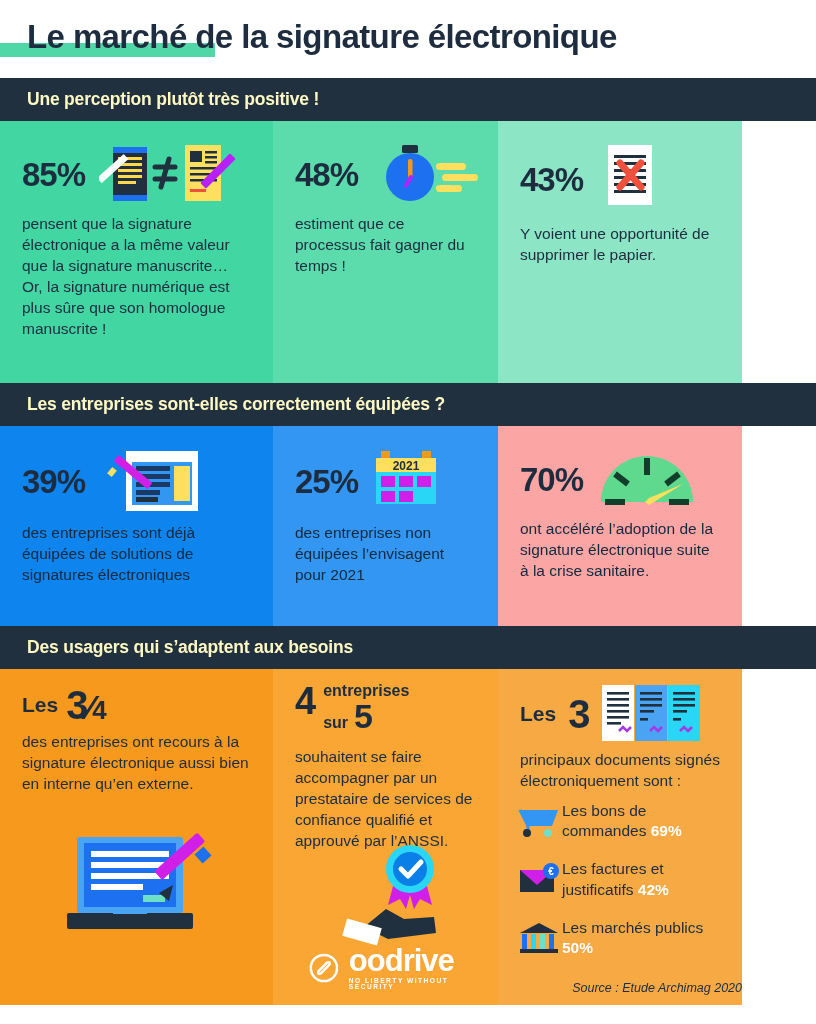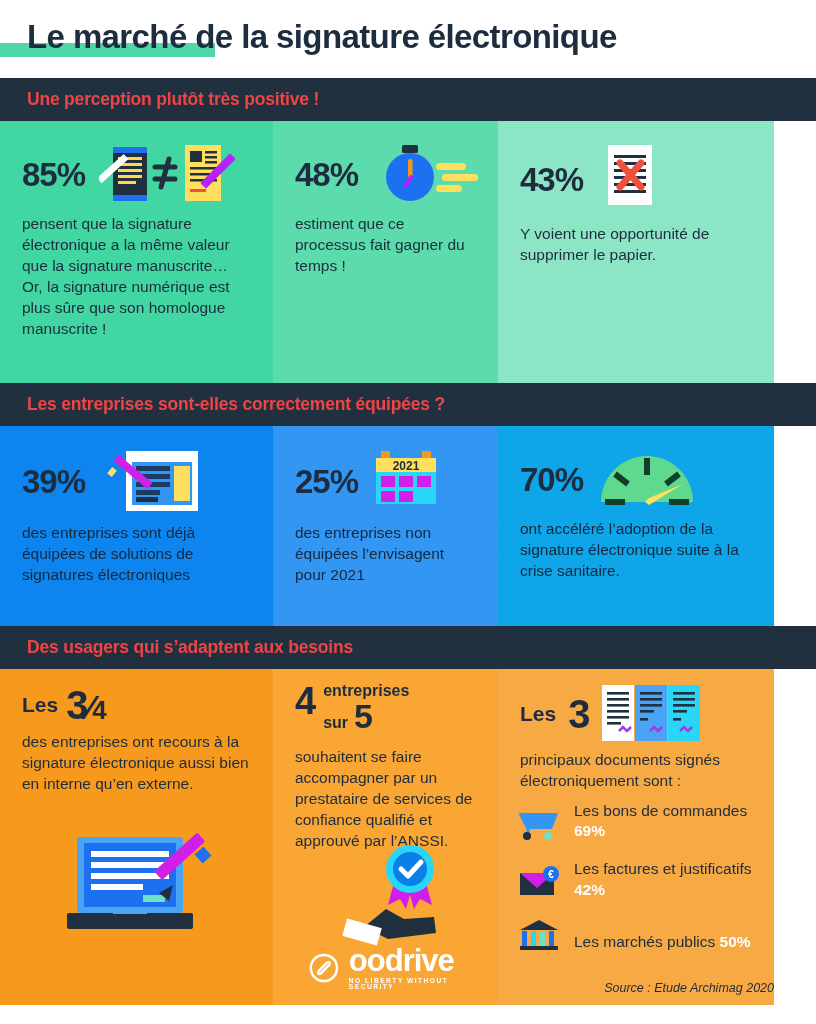--- a/index.html
+++ b/index.html
@@ -22,47 +22,47 @@
     font-size: 33px; font-weight: 700; color: #1d2c3e;
     letter-spacing: -0.6px; white-space: nowrap;
   }
 
   
   .band {
     background: #21303f; height: 43px;
     display: flex; align-items: center;
   }
   .band-text {
-    margin-left: 27px; color: #ef4444;
+    margin-left: 27px; color: #fef9c3;
     font-size: 17.5px; font-weight: 700; letter-spacing: -0.2px;
   }
 
   
   .row { display: flex; position: relative; }
   .col { position: relative; overflow: hidden; }
   .col.c1 { width: 273px; }
   .col.c2 { width: 225px; }
-  .col.c3 { width: 276px; }
+  .col.c3 { width: 244px; }
 
   
   .chev {
     position: absolute; width: 22px; height: 46px; z-index: 5;
     clip-path: polygon(0 0, 100% 50%, 0 100%);
   }
 
   
   .green-1 { background: #42d6a3; }
   .green-2 { background: #5cdcad; }
   .green-3 { background: #8ce6c6; }
   .sec-green { height: 262px; }
 
   
   .blue-1 { background: #0e85ee; }
   .blue-2 { background: #3396f2; }
-  .blue-3 { background: #0ea5e9; }
+  .blue-3 { background: #fca5a5; }
   .sec-blue { height: 200px; }
 
   
   .or-1 { background: #f7991d; }
   .or-2 { background: #f9a635; }
   .or-3 { background: #f7a944; }
   .sec-orange { height: 336px; }
 
   
   .stat-head {
@@ -96,21 +96,21 @@
   .fs-sur { font-size: 16px; font-weight: 700; display: inline-block; }
   .num5 { font-size: 34px; font-weight: 700; line-height: 0.95; margin-left: 6px; }
   .les3 {
     display: flex; align-items: center; gap: 12px;
     padding: 16px 0 0 22px; color: #1d2c3e;
   }
   .num3 { font-size: 40px; font-weight: 700; line-height: 1; }
 
   
   .doclist { padding: 10px 14px 0 20px; }
-  .docrow { display: flex; align-items: flex-end; gap: 12px; margin-bottom: 18px; }
+  .docrow { display: flex; align-items: center; gap: 0; margin-bottom: 18px; }
   .doctext { font-size: 15.5px; line-height: 1.3; color: #1d2c3e; }
   .doctext b { color: #ffffff; font-weight: 700; }
   .source {
     position: absolute; right: 0; bottom: 10px;
     font-size: 12.5px; font-style: italic; color: #1d2c3e;
   }
 
   
   .logo {
     position: absolute; left: 50%; transform: translateX(-50%);

